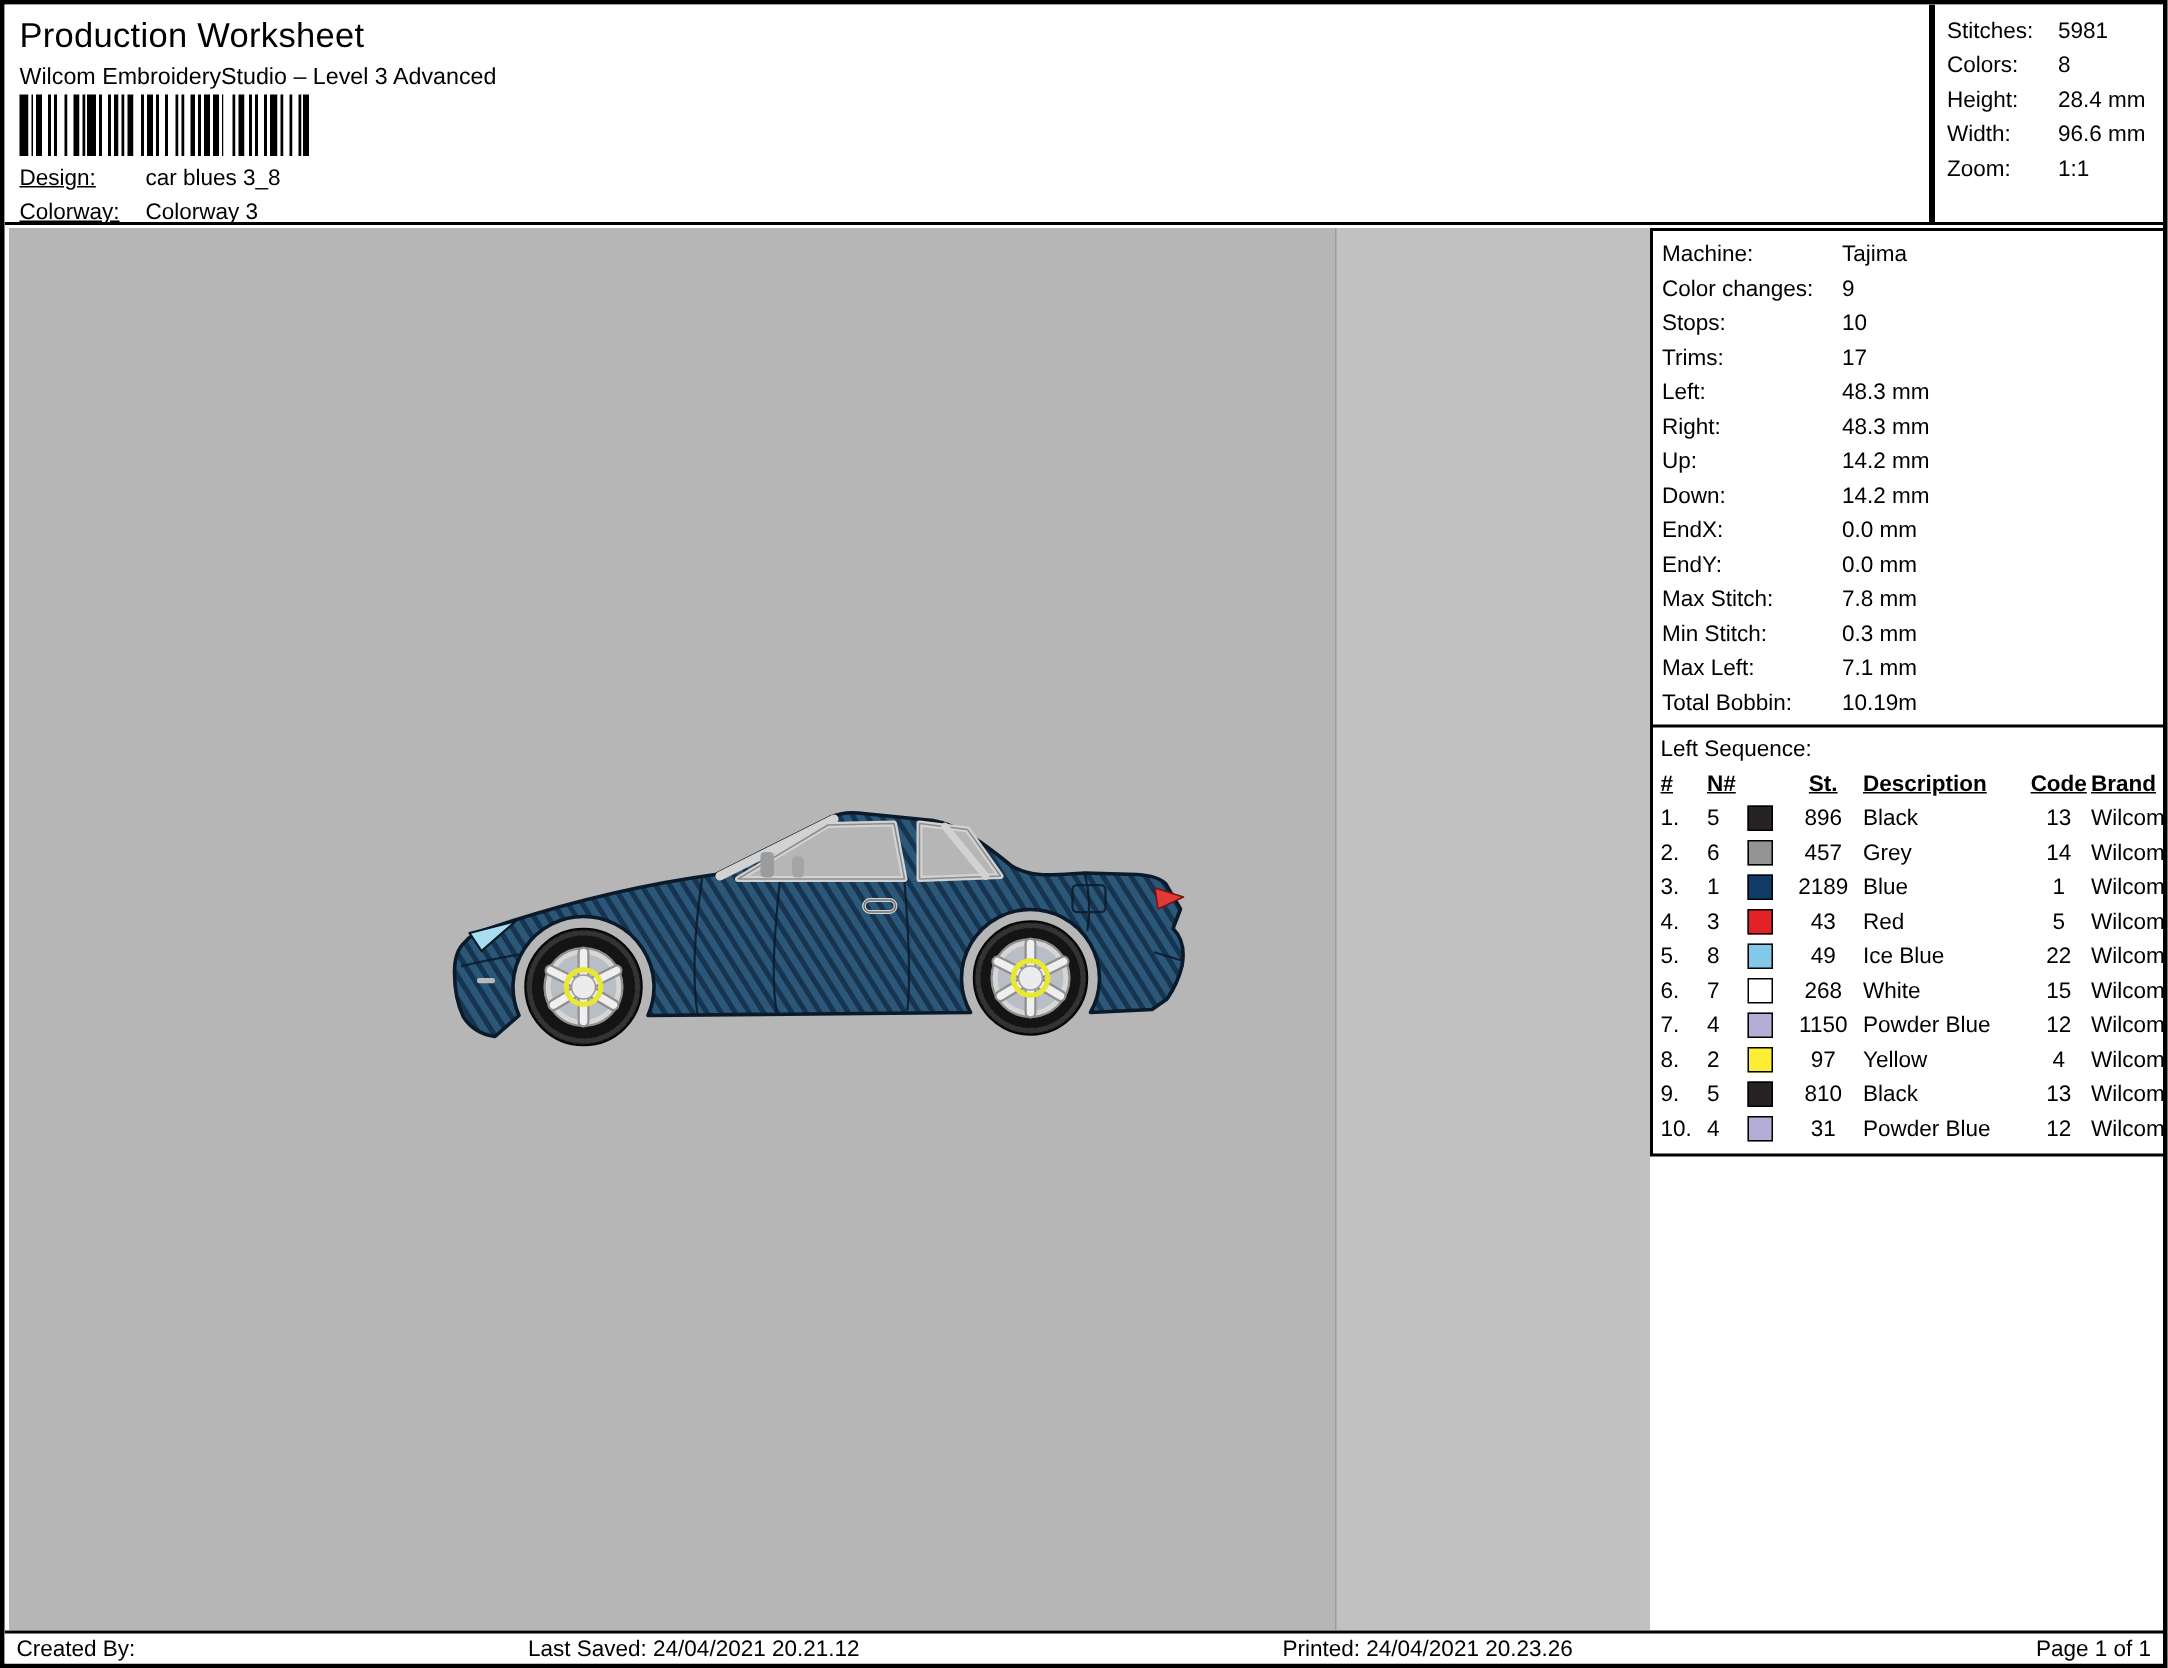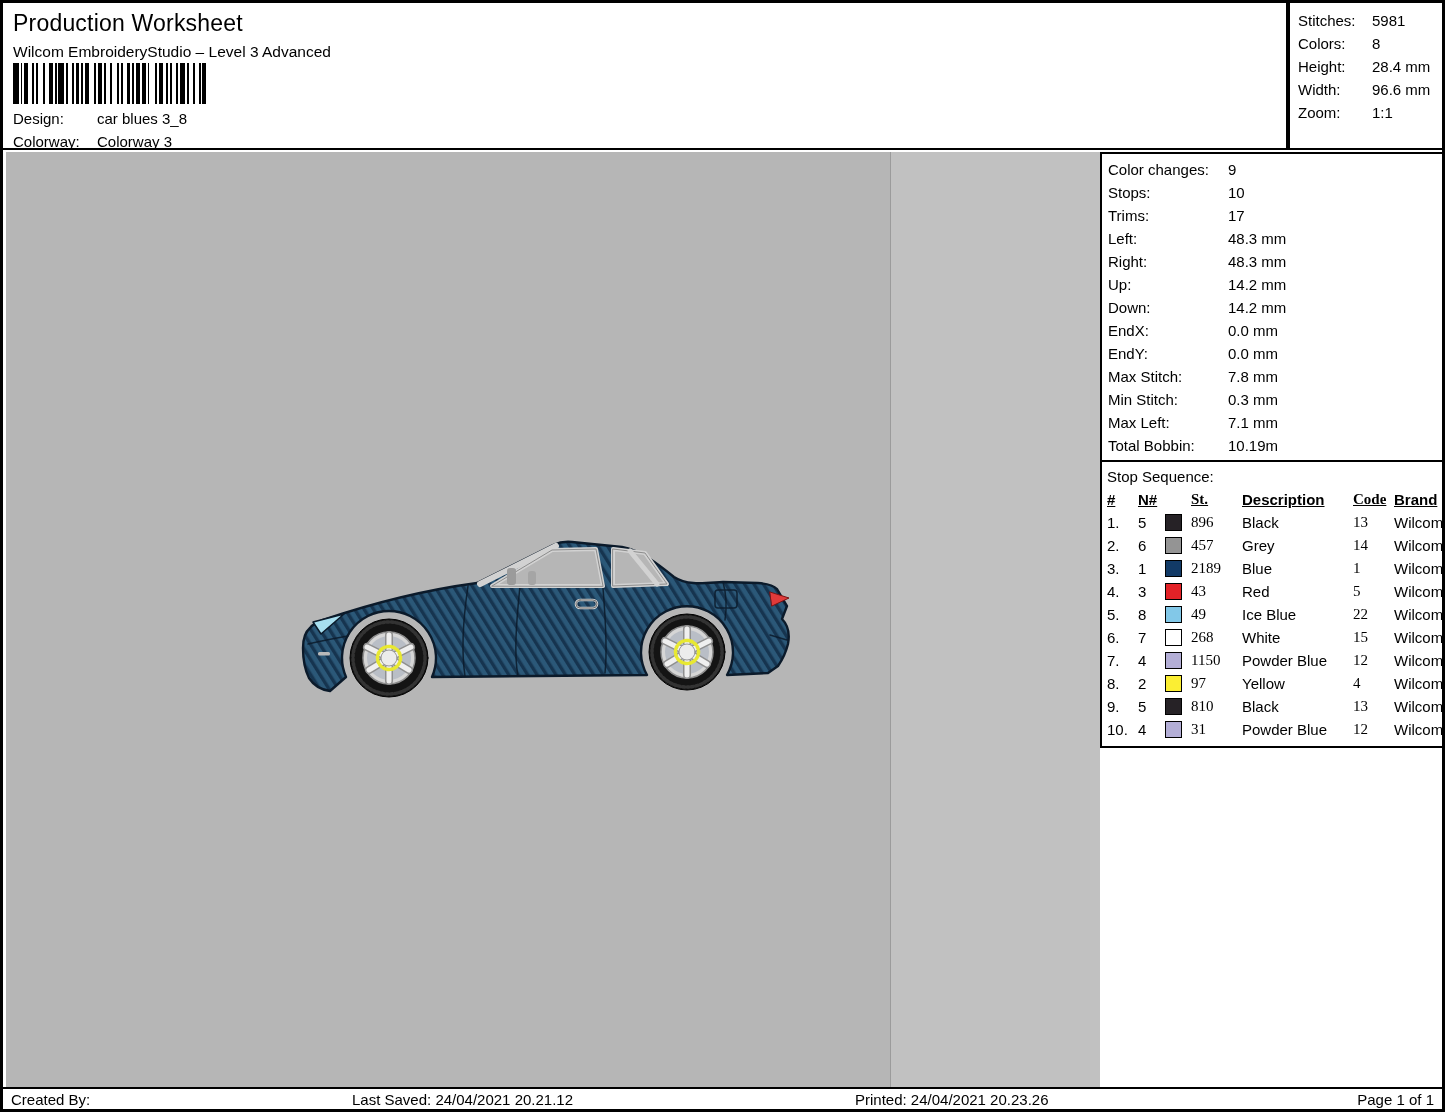--- a/index.html
+++ b/index.html
@@ -10,21 +10,21 @@
     overflow:hidden;
   }
   
   .header-box{position:absolute;left:0;top:0;width:1285px;height:147px;
     border-right:2px solid #000;border-bottom:2px solid #000;box-sizing:border-box;background:#fff;}
   .hb-title{position:absolute;left:10px;top:7px;font-size:23px;font-weight:normal;letter-spacing:.2px;}
   .hb-sub{position:absolute;left:10px;top:40px;font-size:15.5px;}
   .barcode{position:absolute;left:10px;top:60px;width:278px;height:41px;display:flex;}
   .barcode div{height:100%;}
   .meta-row{position:absolute;left:10px;display:flex;line-height:18px;}
-  .meta-label{width:84px;}
+  .meta-label{width:84px;text-decoration:underline;}
   
   .summary-box{position:absolute;left:1285px;top:0;width:154px;height:147px;
     border-left:2px solid #000;border-bottom:2px solid #000;box-sizing:border-box;
     padding:6px 0 0 8px;background:#fff;}
   .info-row{display:flex;line-height:23px;white-space:nowrap;}
   .summary-box .info-label{width:74px;}
   
   .canvas{position:absolute;left:3px;top:149px;width:1094px;height:935px;
     background:var(--canvas-grey,#b6b6b6);}
   .canvas-strip{position:absolute;left:884px;top:0;width:210px;height:100%;
@@ -33,21 +33,21 @@
   
   .machine-panel{position:absolute;left:1097px;top:149px;width:345px;
     border:2px solid #000;box-sizing:border-box;background:#fff;}
   .machine-rows{padding:4px 0 3px 6px;}
   .machine-rows .info-label{width:120px;}
   .stop-sequence{border-top:2px solid #000;padding:3px 0 5px 5px;}
   .stop-title{line-height:23px;}
   .stop-table{display:grid;grid-template-columns:29px 25px 24px 49px 109px 39px 60px;
     column-gap:2px;line-height:23px;}
   .stop-table .hc{font-weight:bold;text-decoration:underline;}
-  .r{text-align:left;font-family:Liberation Serif, serif;}
+  .r{text-align:center;}
   .swatch{width:15px;height:15px;border:1px solid #000;box-sizing:content-box;margin-top:3px;}
   
   .footer{position:absolute;left:0;top:1084px;width:1439px;height:22px;
     border-top:2px solid #000;background:#fff;line-height:21px;}
   .footer span{position:absolute;white-space:nowrap;}
   .f-created{left:8px;}
   .f-saved{left:349px;}
   .f-printed{left:852px;}
   .f-page{right:8px;}
 </style>
@@ -260,20 +260,24 @@
             <circle r="8" fill="#ececec" stroke="#9a9a9a" stroke-width="1"></circle>
           </g>
         </g>
       </g>
     </svg>
   </div>
 
   <div class="machine-panel">
     <div class="machine-rows" id="machine-rows">
         <div class="info-row">
+          <span class="info-label">Machine:</span>
+          <span class="info-value">Tajima</span>
+        </div>
+        <div class="info-row">
           <span class="info-label">Color changes:</span>
           <span class="info-value">9</span>
         </div>
         <div class="info-row">
           <span class="info-label">Stops:</span>
           <span class="info-value">10</span>
         </div>
         <div class="info-row">
           <span class="info-label">Trims:</span>
           <span class="info-value">17</span>
@@ -313,21 +317,21 @@
         <div class="info-row">
           <span class="info-label">Max Left:</span>
           <span class="info-value">7.1 mm</span>
         </div>
         <div class="info-row">
           <span class="info-label">Total Bobbin:</span>
           <span class="info-value">10.19m</span>
         </div>
       </div>
     <div class="stop-sequence">
-      <div class="stop-title">Stop Sequence:</div>
+      <div class="stop-title">Left Sequence:</div>
       <div class="stop-table" id="stop-table">
           <span class="hc ">#</span>
           <span class="hc ">N#</span>
           <span></span>
           <span class="hc r">St.</span>
           <span class="hc ">Description</span>
           <span class="hc r">Code</span>
           <span class="hc ">Brand</span>
           <span>1.</span>
           <span>5</span>

